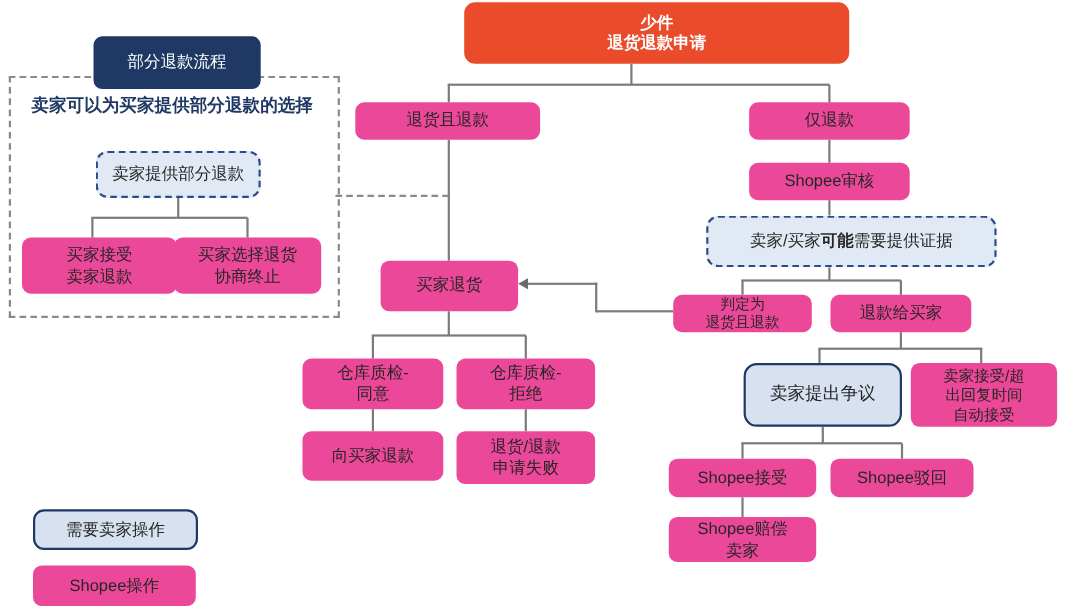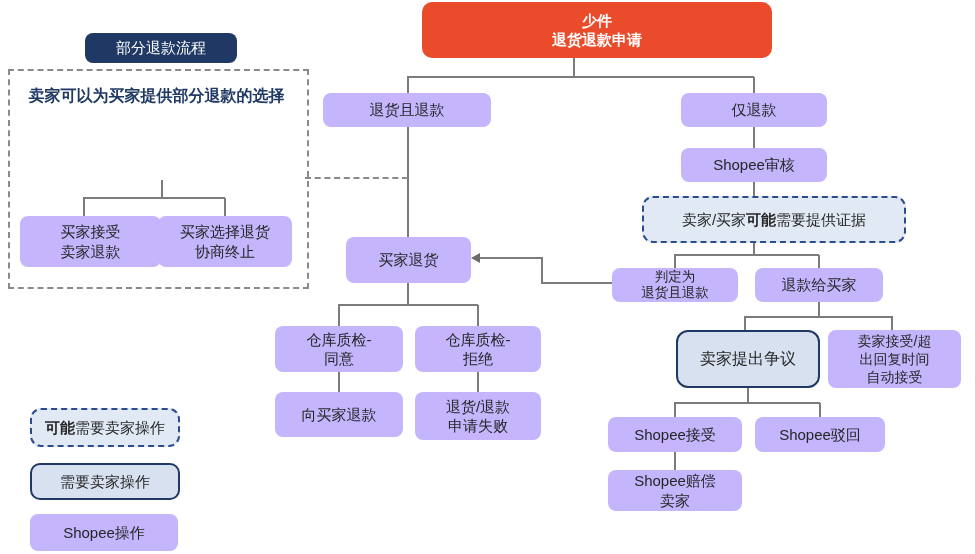--- a/index.html
+++ b/index.html
@@ -5,21 +5,21 @@
   html,body{margin:0;padding:0;background:#ffffff;}
   .stage{
     position:relative;width:975px;height:554px;background:#ffffff;overflow:hidden;
     font-family:"Liberation Sans","DejaVu Sans",sans-serif;color:#262626;
   }
   .node{
     position:absolute;display:flex;align-items:center;justify-content:center;
     text-align:center;white-space:pre-line;box-sizing:border-box;
     border-radius:8px;font-size:15px;line-height:1.3;z-index:2;
   }
-  .yellow{background:#c4b5fd;}
+  .yellow{background:#ec4899;}
   .blue-dashed{background:#E1E9F4;border:2px dashed #2B4C8C;border-radius:11px;}
   .blue-solid{background:#D8E1F0;border:2px solid #1F3864;border-radius:12px;}
   .navy{background:#1F3864;color:#ffffff;border-radius:8px;z-index:3;}
   .red{background:#E94B2B;color:#ffffff;font-weight:bold;border-radius:10px;}
   .heading{
     position:absolute;z-index:2;color:#1F3864;font-weight:bold;font-size:16px;
     text-align:center;
   }
   .container-dashed{position:absolute;border:2px dashed #8a8a8a;z-index:0;}
   .hline{position:absolute;height:2px;background:#7b7b7b;z-index:1;}
@@ -79,24 +79,25 @@
   <div class="vline" style="left:674px;top:452px;height:18px;"></div>
 
   <div class="vline" style="left:161px;top:180px;height:18px;"></div>
   <div class="hline" style="left:83px;top:197px;width:142px;"></div>
   <div class="vline" style="left:83px;top:198px;height:18px;"></div>
   <div class="vline" style="left:224px;top:198px;height:18px;"></div>
 
   <div class="node red" style="left:422px;top:2px;width:350px;height:56px;">少件
 退货退款申请</div>
 
-  <div class="node navy" style="left:85px;top:33px;width:152px;height:30px;">部分退款流程</div>
+  <div class="node navy" style="left:85px;top:33px;width:152px;height:48px;">部分退款流程</div>
 
   <div class="heading" style="left:14px;top:86px;width:285px;">卖家可以为买家提供部分退款的选择</div>
 
+  <div class="node blue-dashed" style="left:87px;top:137px;width:150px;height:43px;">卖家提供部分退款</div>
 
   <div class="node yellow" style="left:20px;top:216px;width:141px;height:51px;">买家接受
 卖家退款</div>
 
   <div class="node yellow" style="left:158px;top:216px;width:134px;height:51px;">买家选择退货
 协商终止</div>
 
   <div class="node yellow" style="left:323px;top:93px;width:168px;height:34px;">退货且退款</div>
 
   <div class="node yellow" style="left:346px;top:237px;width:125px;height:46px;">买家退货</div>
@@ -131,21 +132,18 @@
 出回复时间
 自动接受</div>
 
   <div class="node yellow" style="left:608px;top:417px;width:134px;height:35px;">Shopee接受</div>
 
   <div class="node yellow" style="left:755px;top:417px;width:130px;height:35px;">Shopee驳回</div>
 
   <div class="node yellow" style="left:608px;top:470px;width:134px;height:41px;">Shopee赔偿
 卖家</div>
 
-  <div class="node blue-dashed" style="left:30px;top:408px;width:150px;height:39px;">
-    <span><b>可能</b><span>需要卖家操作</span></span>
-  </div>
 
   <div class="node blue-solid" style="left:30px;top:463px;width:150px;height:37px;border-radius:10px;">需要卖家操作</div>
 
   <div class="node yellow" style="left:30px;top:514px;width:148px;height:37px;">Shopee操作</div>
 
 </div>
 
 </body></html>

